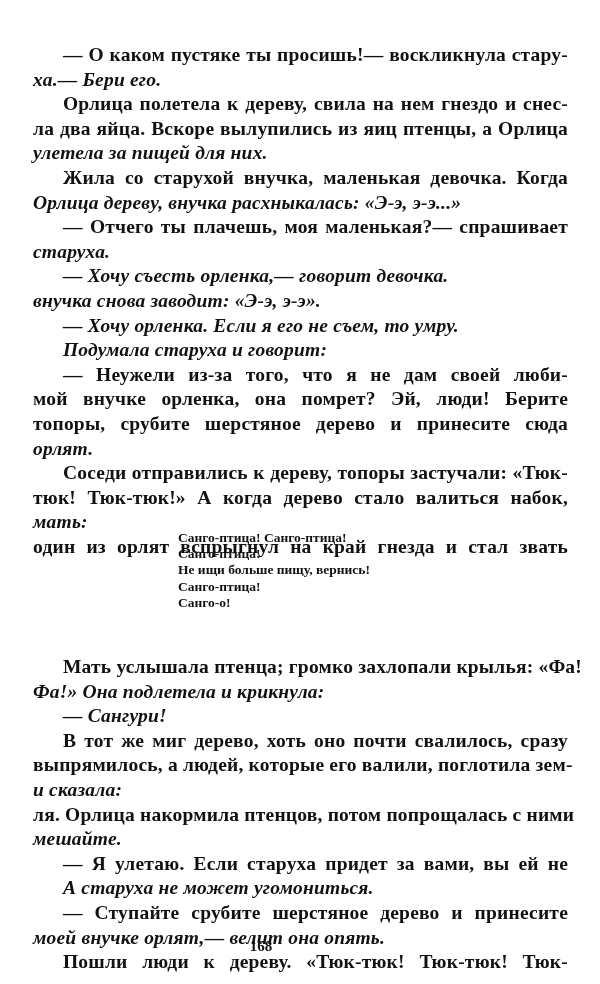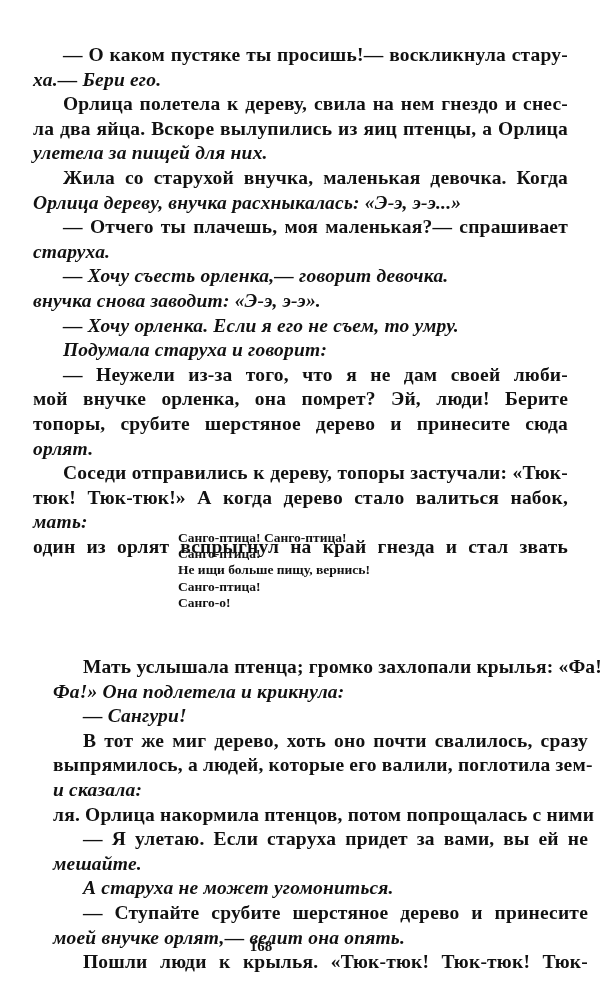--- a/index.html
+++ b/index.html
@@ -15,21 +15,21 @@
     white-space: nowrap; text-align: justify; text-align-last: justify;
     letter-spacing: 0.2px;
   }
   .line.last { text-align-last: left; font-style: italic; }
   .line.indent { padding-left: 30px; }
   .poem { position: absolute; left: 178px; top: 530px; }
   .poem .pline {
     font-size: 13.5px; line-height: 16.2px; height: 16.2px; font-weight: bold;
     white-space: nowrap;
   }
-  .page2 { position: absolute; left: 33px; top: 655px; width: 535px; margin-left: 20px; }
+  .page2 { position: absolute; left: 33px; top: 655px; width: 535px; }
   .pagenum {
     position: absolute; left: 0; width: 522px; top: 938px; text-align: center;
     font-size: 15px; font-weight: bold;
   }
 </style>
 </head>
 <body>
 
 <div class="page" id="block1">
     <div class="line indent">— О каком пустяке ты просишь!— воскликнула стару-</div>
@@ -62,20 +62,20 @@
     <div class="pline">Санго-о!</div>
   </div>
 <div class="page2" id="block2">
     <div class="line indent">Мать услышала птенца; громко захлопали крылья: «Фа!</div>
     <div class="line last">Фа!» Она подлетела и крикнула:</div>
     <div class="line indent last">— Сангури!</div>
     <div class="line indent">В тот же миг дерево, хоть оно почти свалилось, сразу</div>
     <div class="line">выпрямилось, а людей, которые его валили, поглотила зем-</div>
     <div class="line last">и сказала:</div>
     <div class="line">ля. Орлица накормила птенцов, потом попрощалась с ними</div>
+    <div class="line last">мешайте.</div>
     <div class="line indent">— Я улетаю. Если старуха придет за вами, вы ей не</div>
-    <div class="line last">мешайте.</div>
     <div class="line indent last">А старуха не может угомониться.</div>
     <div class="line indent">— Ступайте срубите шерстяное дерево и принесите</div>
     <div class="line last">моей внучке орлят,— велит она опять.</div>
-    <div class="line indent">Пошли люди к крылья. «Тюк-тюк! Тюк-тюк! Тюк-</div>
+    <div class="line indent">Пошли люди к дереву. «Тюк-тюк! Тюк-тюк! Тюк-</div>
   </div>
 <div class="pagenum">168</div>
 
 </body></html>

